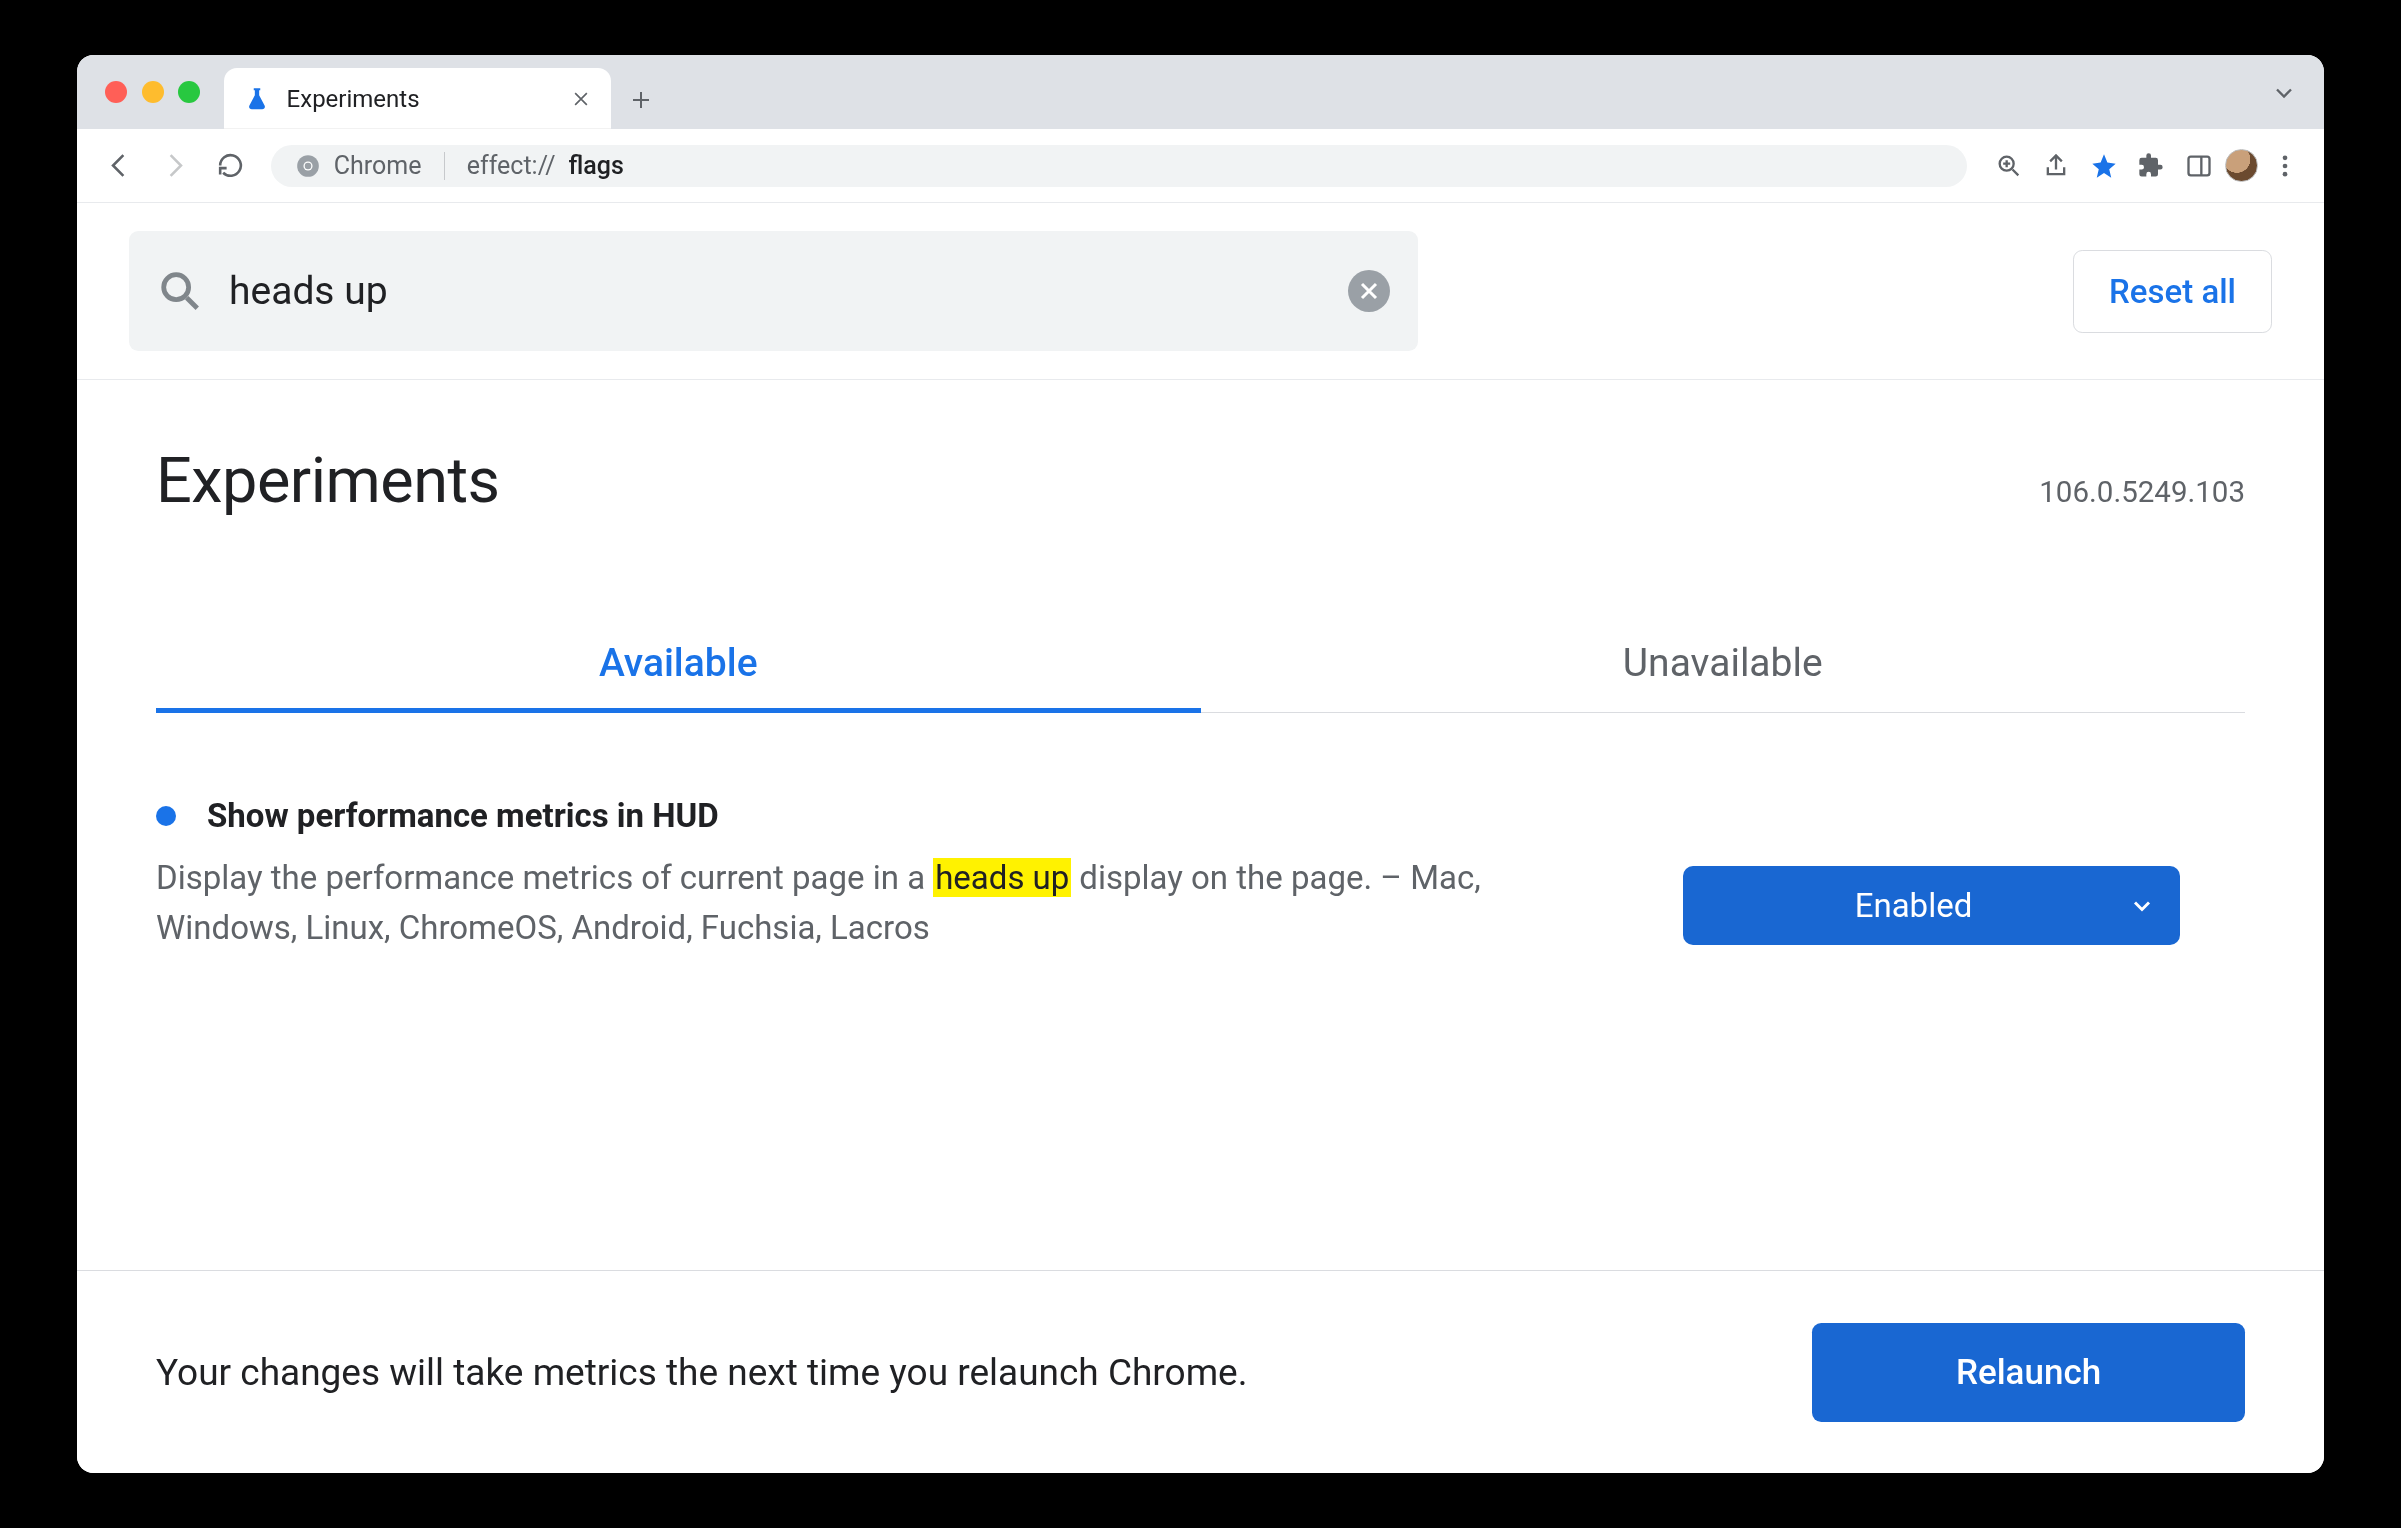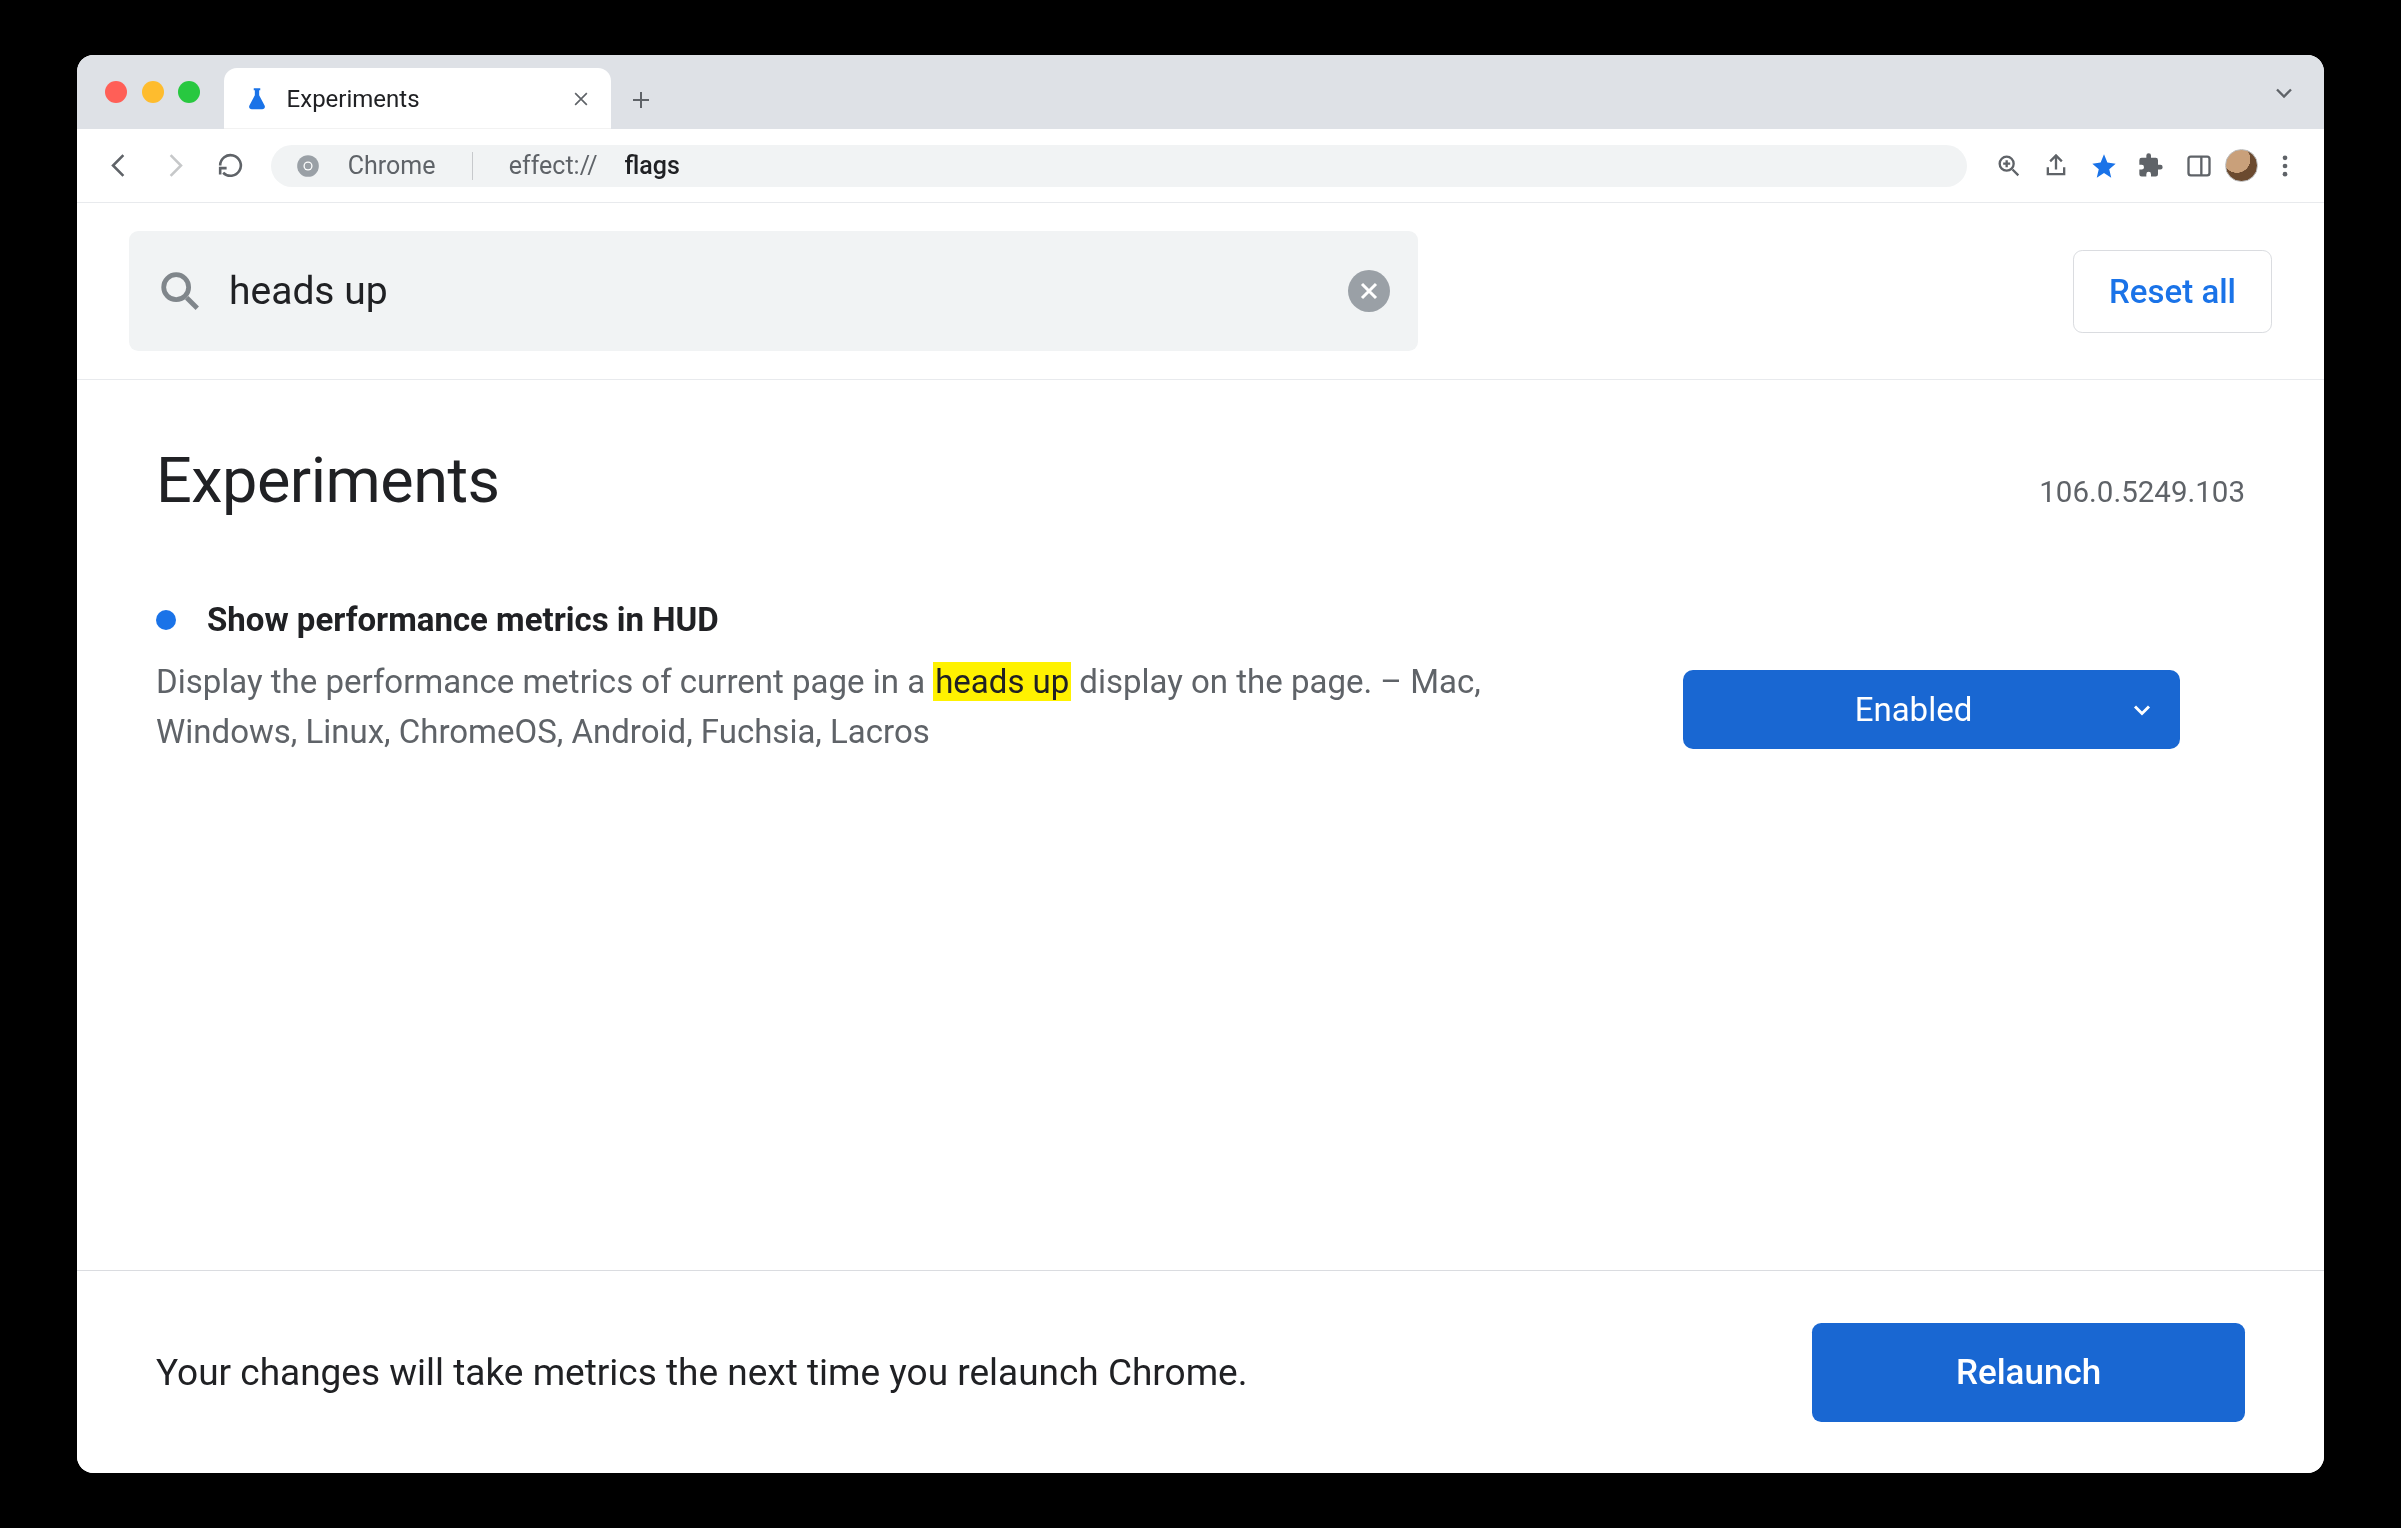--- a/index.html
+++ b/index.html
@@ -65,21 +65,21 @@
     display:flex;align-items:center;
     padding:0 18.4px;gap:7.4px;
     border-bottom:0.9px solid #e8eaed;
   }
   .navbtn{width:48px;height:48px;display:flex;align-items:center;justify-content:center;border-radius:50%;color:#5f6368;}
   .navbtn.disabled{opacity:0.35;}
   .navbtn svg{width:31px;height:31px;display:block;}
   .omnibox{
     flex:1;height:42px;background:var(--omnibox-bg);
     border-radius:28px;display:flex;align-items:center;
-    padding:0 24px;gap:27px;margin:0 9.2px;
+    padding:0 24px;gap:13px;margin:0 9.2px;
   }
   .omnibox .chrome-badge svg{width:26px;height:26px;display:block;}
   .omnibox .origin{font-size:25px;color:var(--muted);}
   .omnibox .sep{width:0.9px;height:28px;background:#c7c9cc;margin:0 9.2px;}
   .omnibox .path-prefix{font-size:25px;color:var(--muted);}
   .omnibox .path-bold{font-size:25px;color:#202124;font-weight:500;}
   .action-icon{width:42px;height:42px;display:flex;align-items:center;justify-content:center;color:#5f6368;}
   .action-icon svg{width:28px;height:28px;display:block;}
   .action-icon.blue{color:#1a73e8;}
   .avatar{width:33px;height:33px;border-radius:50%;
@@ -285,20 +285,28 @@
         <span>Reset all</span>
       </div>
     </div>
 
     <div class="content">
       <div class="heading-row">
         <div class="heading">Experiments</div>
         <div class="version">106.0.5249.103</div>
       </div>
 
+      <div class="tabs-row">
+        <div class="ptab active">
+          <span>Available</span>
+        </div>
+        <div class="ptab">
+          <span>Unavailable</span>
+        </div>
+      </div>
 
       <div class="flag">
         <div class="flag-head">
           <span class="dot"></span>
           <span class="flag-title">Show performance metrics in HUD</span>
         </div>
         <div class="flag-body">
           <div class="flag-desc">
             <span>Display the performance metrics of current page in a </span><mark>heads up</mark><span> display on the page. – Mac, Windows, Linux, ChromeOS, Android, Fuchsia, Lacros</span>
           </div>

